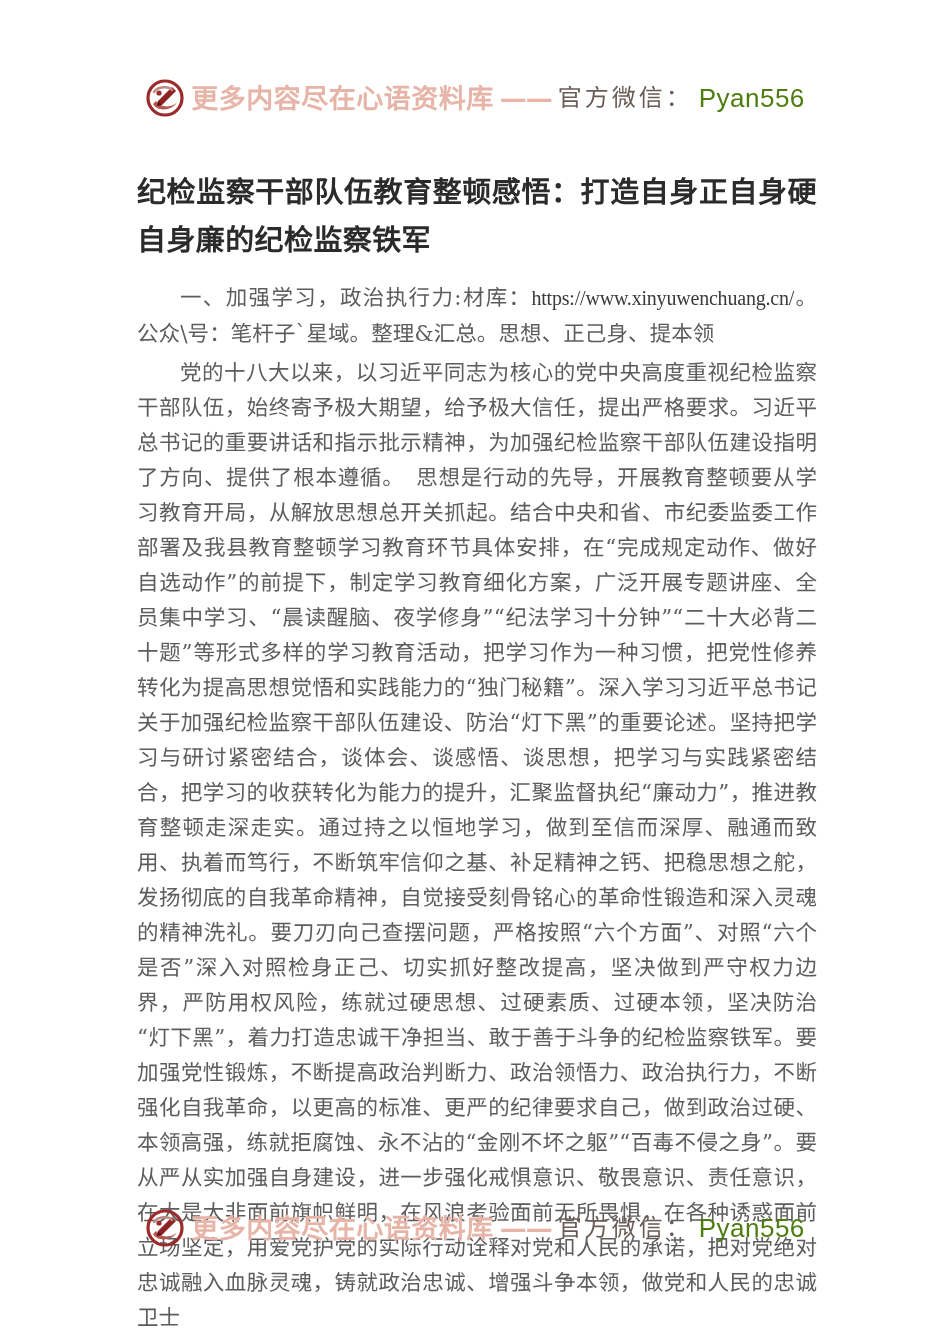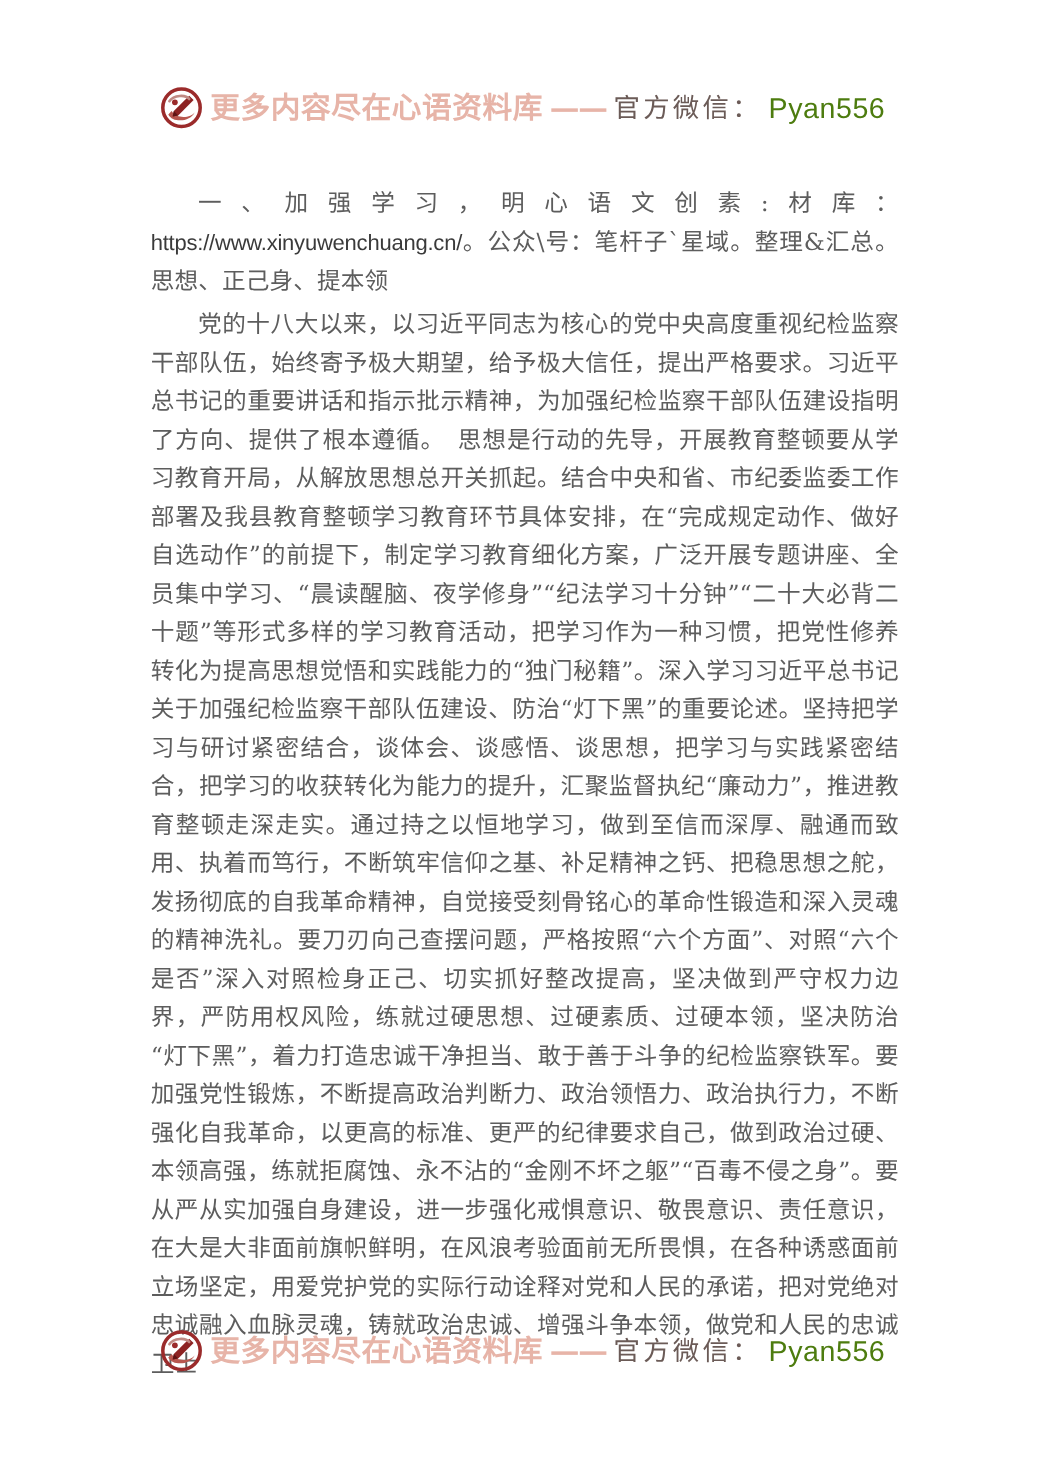--- a/index.html
+++ b/index.html
@@ -104,21 +104,21 @@
     color: #5d5d5d;
     line-height: 35px;
     letter-spacing: 0.1px;
     margin: 0 0 6px 0;
     text-align: justify;
     text-justify: inter-ideograph;
     text-indent: 2em;
   }
   p.para.tight { margin-bottom: 4px; }
   p.para .url {
-    font-family: Liberation Sans, sans-serif;
+    font-family: Liberation Serif, serif;
     font-size: 20px;
     color: #3a3a3a;
     letter-spacing: -0.2px;
   }
   p.para .src-label {
     font-family: "DejaVu Serif", "Liberation Serif", serif;
   }
 </style>
 </head>
 <body>
@@ -135,24 +135,25 @@
       <circle cx="14" cy="15" r="2.6" fill="#9b2b2b"></circle>
     </svg>
     <span class="wm-cn">更多内容尽在心语资料库</span>
     <span class="wm-dash">——</span>
     <span class="wm-cn2">官方微信：</span>
     <span class="wm-id">Pyan556</span>
   </div>
 
   <div class="doc">
 
+    <h1 class="doc-title">纪检监察干部队伍教育整顿感悟：打造自身正自身硬自身廉的纪检监察铁军</h1>
 
 
     <p class="para tight">
-      <span class="src-label">一、加强学习，明心语文创素:材库：</span><span class="url">https://www.xinyuwenchuang.cn/</span><span class="src-label">。公众\号：笔杆子`星域。整理&amp;汇总。思想、正己身、提本领</span>
+      <span class="src-label">一、加强学习，政治执行力:材库：</span><span class="url">https://www.xinyuwenchuang.cn/</span><span class="src-label">。公众\号：笔杆子`星域。整理&amp;汇总。思想、正己身、提本领</span>
     </p>
 
     <p class="para">党的十八大以来，以习近平同志为核心的党中央高度重视纪检监察干部队伍，始终寄予极大期望，给予极大信任，提出严格要求。习近平总书记的重要讲话和指示批示精神，为加强纪检监察干部队伍建设指明了方向、提供了根本遵循。　思想是行动的先导，开展教育整顿要从学习教育开局，从解放思想总开关抓起。结合中央和省、市纪委监委工作部署及我县教育整顿学习教育环节具体安排，在“完成规定动作、做好自选动作”的前提下，制定学习教育细化方案，广泛开展专题讲座、全员集中学习、“晨读醒脑、夜学修身”“纪法学习十分钟”“二十大必背二十题”等形式多样的学习教育活动，把学习作为一种习惯，把党性修养转化为提高思想觉悟和实践能力的“独门秘籍”。深入学习习近平总书记关于加强纪检监察干部队伍建设、防治“灯下黑”的重要论述。坚持把学习与研讨紧密结合，谈体会、谈感悟、谈思想，把学习与实践紧密结合，把学习的收获转化为能力的提升，汇聚监督执纪“廉动力”，推进教育整顿走深走实。通过持之以恒地学习，做到至信而深厚、融通而致用、执着而笃行，不断筑牢信仰之基、补足精神之钙、把稳思想之舵，发扬彻底的自我革命精神，自觉接受刻骨铭心的革命性锻造和深入灵魂的精神洗礼。要刀刃向己查摆问题，严格按照“六个方面”、对照“六个是否”深入对照检身正己、切实抓好整改提高，坚决做到严守权力边界，严防用权风险，练就过硬思想、过硬素质、过硬本领，坚决防治“灯下黑”，着力打造忠诚干净担当、敢于善于斗争的纪检监察铁军。要加强党性锻炼，不断提高政治判断力、政治领悟力、政治执行力，不断强化自我革命，以更高的标准、更严的纪律要求自己，做到政治过硬、本领高强，练就拒腐蚀、永不沾的“金刚不坏之躯”“百毒不侵之身”。要从严从实加强自身建设，进一步强化戒惧意识、敬畏意识、责任意识，在大是大非面前旗帜鲜明，在风浪考验面前无所畏惧，在各种诱惑面前立场坚定，用爱党护党的实际行动诠释对党和人民的承诺，把对党绝对忠诚融入血脉灵魂，铸就政治忠诚、增强斗争本领，做党和人民的忠诚卫士</p>
 
   </div>
 
   <div class="watermark bottom">
     <svg class="wm-logo" viewBox="0 0 40 40">
       <circle cx="20" cy="20" r="17" fill="none" stroke="#9b2b2b" stroke-width="3.2"></circle>
       <path d="M8 26 C 12 34, 28 33, 32 24 C 29 29, 16 31, 11 23 Z" fill="#b8574f"></path>

